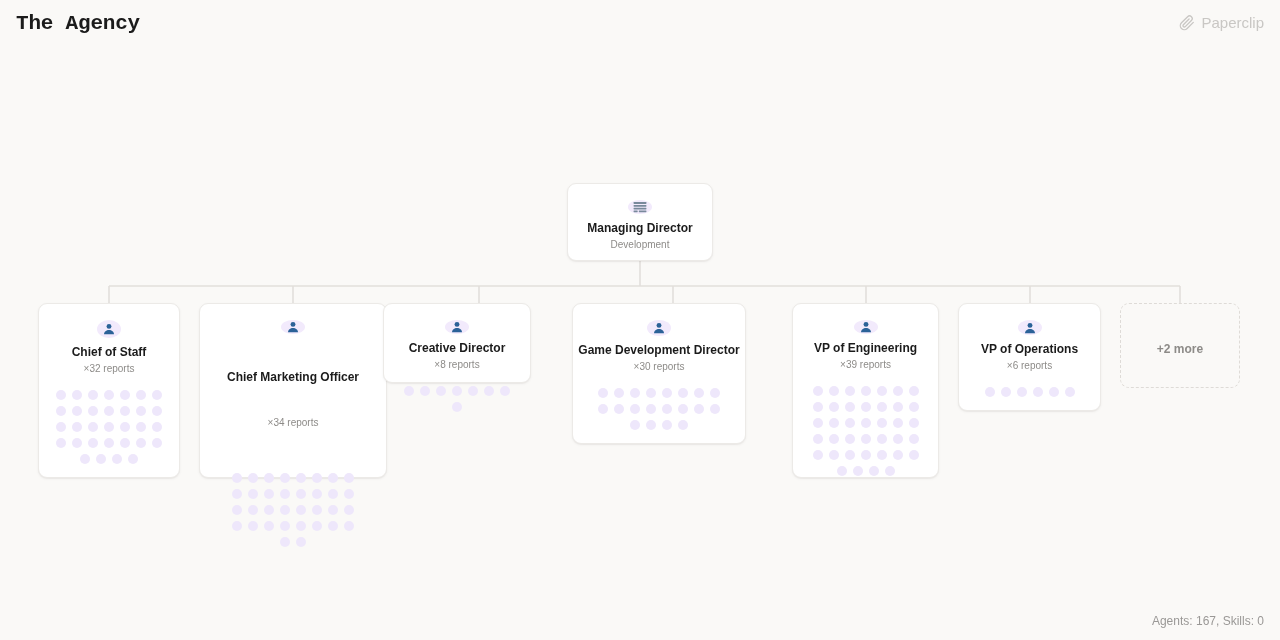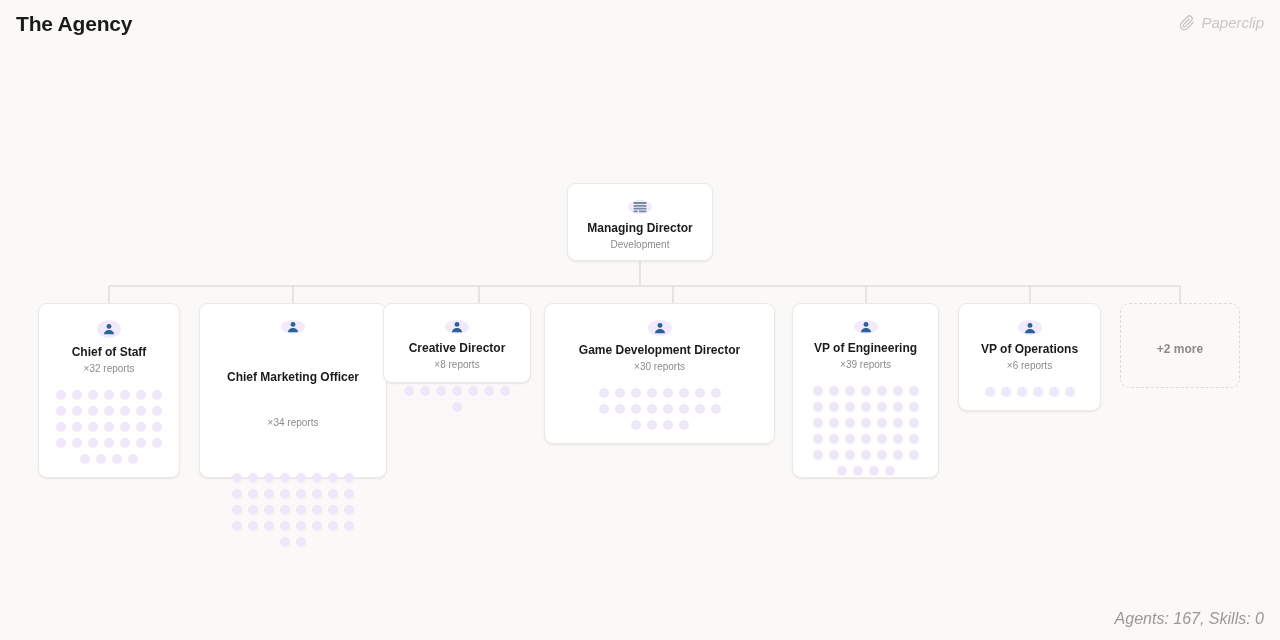--- a/index.html
+++ b/index.html
@@ -9,25 +9,26 @@
     font-family: "Liberation Sans", sans-serif;
     overflow: hidden;
   }
   #app { position: relative; width: 1280px; height: 640px; }
 
   
   .app-title {
     position: absolute; left: 16px; top: 12px;
     font-size: 21px; font-weight: bold; color: #1b1b1b;
     letter-spacing: -0.2px;
+    font-family: Liberation Mono, monospace;
   }
   .brand {
     position: absolute; right: 16px; top: 14px;
     display: flex; align-items: center; gap: 6px;
-    color: #c9c7c4; font-size: 15px; font-style: italic;
+    color: #c9c7c4; font-size: 15px;
   }
   .brand svg { display: block; }
 
   
   .tree { position: absolute; left: 0; top: 0; width: 1280px; height: 640px; }
   .connectors { position: absolute; left: 0; top: 0; }
 
   .node {
     position: absolute;
     background: #ffffff;
@@ -68,21 +69,21 @@
   }
   .dots .dot {
     width: 10px; height: 10px; border-radius: 50%;
     background: #eee7fb;
     margin: 3px 3px;
   }
   .dots.w8  { max-width: 128px; }
 
   .footer-status {
     position: absolute; right: 16px; bottom: 12px;
-    font-size: 16px; color: #9a9896; font-style: italic;
+    font-size: 12px; color: #9a9896;
   }
 </style>
 </head>
 <body>
 
 <div id="app">
 
   <div class="app-title">The Agency</div>
 
   <div class="brand">
@@ -223,21 +224,21 @@
             <span class="dot"></span>
             <span class="dot"></span>
             <span class="dot"></span>
             <span class="dot"></span>
             <span class="dot"></span>
             <span class="dot"></span>
             <span class="dot"></span>
             <span class="dot"></span>
           </div>
         </div>
-        <div class="node" style="left: 544px; top: 303px; width: 231px; height: 141px;">
+        <div class="node" style="left: 572px; top: 303px; width: 174px; height: 141px;">
           <div class="avatar">
             <svg width="14" height="14" viewBox="0 0 24 24" fill="#2b6298">
               <circle cx="12" cy="7.5" r="4.2"></circle>
               <path d="M3.5 21c0-4.4 3.8-7.3 8.5-7.3s8.5 2.9 8.5 7.3z"></path>
             </svg>
           </div>
           <div class="ntitle">Game Development Director</div>
           <div class="nsub">×30 reports</div>
           <div class="dots w8">
             <span class="dot"></span>

